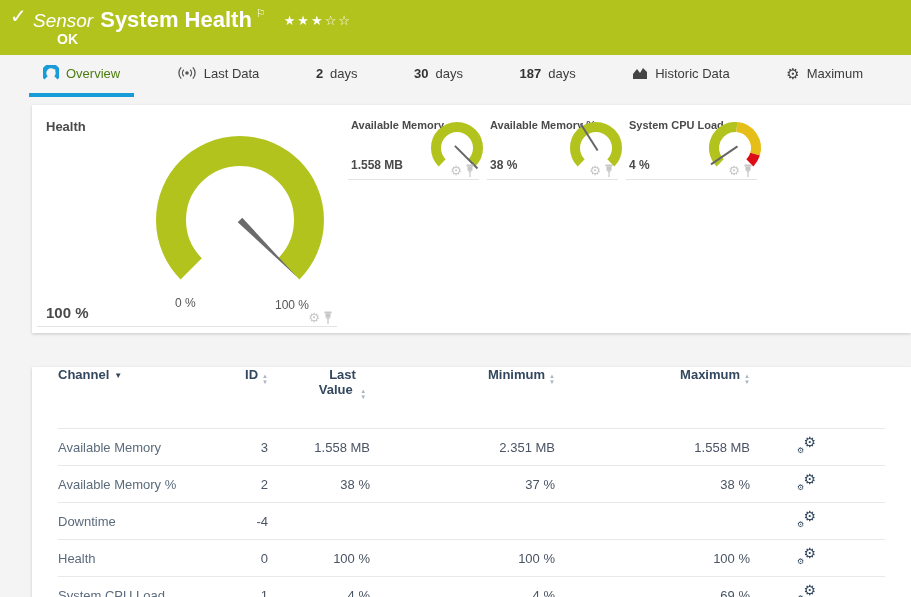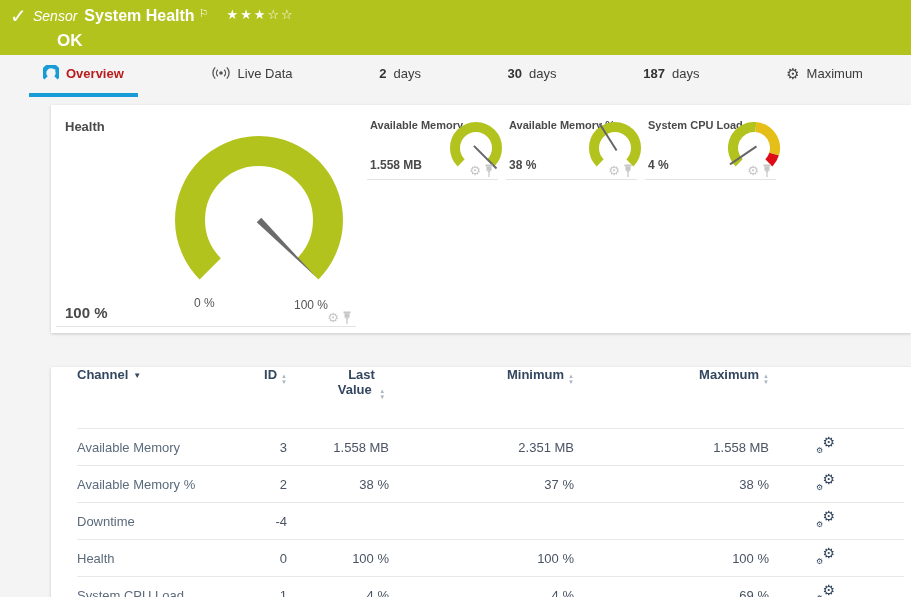--- a/index.html
+++ b/index.html
@@ -3,38 +3,38 @@
 <meta charset="utf-8">
 <style>
   * { margin:0; padding:0; box-sizing:border-box; }
   html,body { width:911px; height:597px; overflow:hidden; background:#f4f4f4;
               font-family:"Liberation Sans","DejaVu Sans",sans-serif; }
 
   
   .topbar { height:55px; background:#b2c31d; position:relative; color:#fff; }
   .topbar .check { position:absolute; left:10px; top:4px; font-size:20px; font-weight:bold; }
   .titleline { position:absolute; left:33px; top:7px; white-space:nowrap; }
-  .kind { font-style:italic; font-size:14px; margin-right:7px; }
-  .sensor-name { font-size:16px; font-weight:bold; }
+  .kind { font-style:italic; font-size:19px; margin-right:7px; }
+  .sensor-name { font-size:22px; font-weight:bold; }
   .flag { font-size:11px; vertical-align:top; margin-left:4px; }
   .stars { font-size:13px; letter-spacing:2px; margin-left:18px; vertical-align:2px; }
-  .status-ok { position:absolute; left:57px; top:31px; font-size:17px; font-weight:bold; }
+  .status-ok { position:absolute; left:57px; top:31px; font-size:14px; font-weight:bold; }
 
   
   .tabbar { height:42px; display:flex; justify-content:space-between;
             padding:0 34px 0 29px; align-items:flex-end; background:#f4f4f4; }
   .tab { display:flex; align-items:center; gap:7px; height:36px; padding:0 14px 8px 14px;
          font-size:13px; color:#3c3c3c; border-bottom:4px solid transparent; cursor:pointer; }
-  .tab.active { border-bottom-color:#189cd8; font-weight:bold; color:#b91c1c; }
+  .tab.active { border-bottom-color:#189cd8; font-weight:normal; color:#4d7c0f; }
   .tab .num { font-weight:bold; color:#333; }
   .tab svg { display:block; }
   .tab .lbl { white-space:nowrap; }
 
   
-  .panel { background:#fff; margin-left:51px; box-shadow:0 1px 3px rgba(0,0,0,.18); position:relative; }
+  .panel { background:#fff; margin-left:32px; box-shadow:0 1px 3px rgba(0,0,0,.18); position:relative; }
   .panel-gauges { margin-top:8px; height:228px; }
   .panel-table  { margin-top:12px; height:260px; }
 
   
   .tile { position:absolute; border-bottom:1px solid #e3e3e3; }
   .tile-health { left:5px; top:5px; width:300px; height:217px; }
   .tile-health .g-title { position:absolute; left:9px; top:9px; font-size:13px; font-weight:bold; color:#4a4a4a; }
   .tile-health svg.gauge { position:absolute; left:117px; top:24px; }
   .scale-min { position:absolute; left:138px; top:186px; font-size:12px; color:#555; }
   .scale-max { position:absolute; left:238px; top:188px; font-size:12px; color:#555; }
@@ -86,33 +86,39 @@
       <line x1="8" y1="8" x2="12.2" y2="4.6" stroke="#f4f4f4" stroke-width="1.6"></line>
     </svg>
     <span class="lbl">Overview</span>
   </div>
   <div class="tab">
     <svg width="20" height="14" viewBox="0 0 20 14">
       <circle cx="10" cy="7" r="1.8" fill="#555"></circle>
       <path d="M6.8 3.8 A4.6 4.6 0 0 0 6.8 10.2 M13.2 3.8 A4.6 4.6 0 0 1 13.2 10.2" fill="none" stroke="#555" stroke-width="1.3"></path>
       <path d="M4.2 1.4 A8 8 0 0 0 4.2 12.6 M15.8 1.4 A8 8 0 0 1 15.8 12.6" fill="none" stroke="#555" stroke-width="1.3"></path>
     </svg>
-    <span class="lbl">Live Data</span>
+    <span class="lbl">Last Data</span>
   </div>
   <div class="tab">
     <span class="num">2</span>
     <span class="lbl">days</span>
   </div>
   <div class="tab">
     <span class="num">30</span>
     <span class="lbl">days</span>
   </div>
   <div class="tab">
     <span class="num">187</span>
     <span class="lbl">days</span>
+  </div>
+  <div class="tab">
+    <svg width="16" height="14" viewBox="0 0 16 14">
+      <path d="M1 13 L1 8 L5 3 L8 7 L11 2 L15 6 L15 13 Z" fill="#444"></path>
+    </svg>
+    <span class="lbl">Historic Data</span>
   </div>
   <div class="tab">
     <span style="font-size:15px;color:#444;line-height:1;">⚙</span>
     <span class="lbl">Maximum</span>
   </div>
 </div>
 
 <div class="panel panel-gauges">
 
   <div class="tile tile-health">

